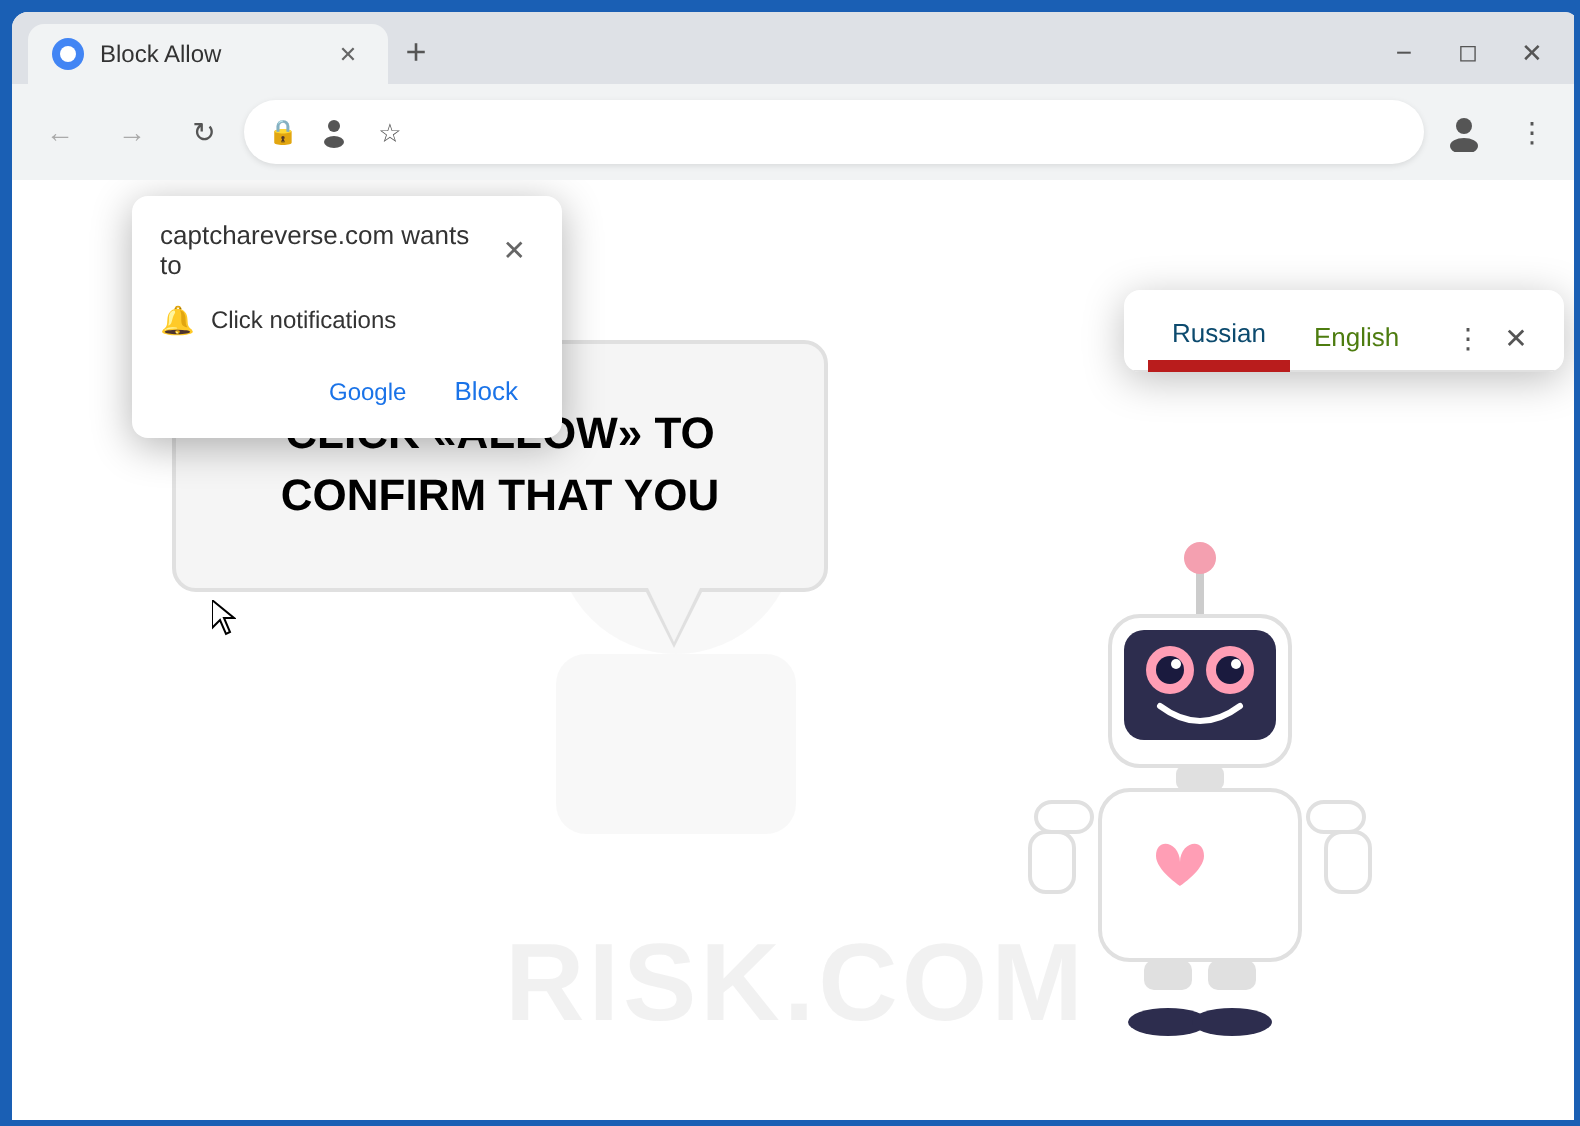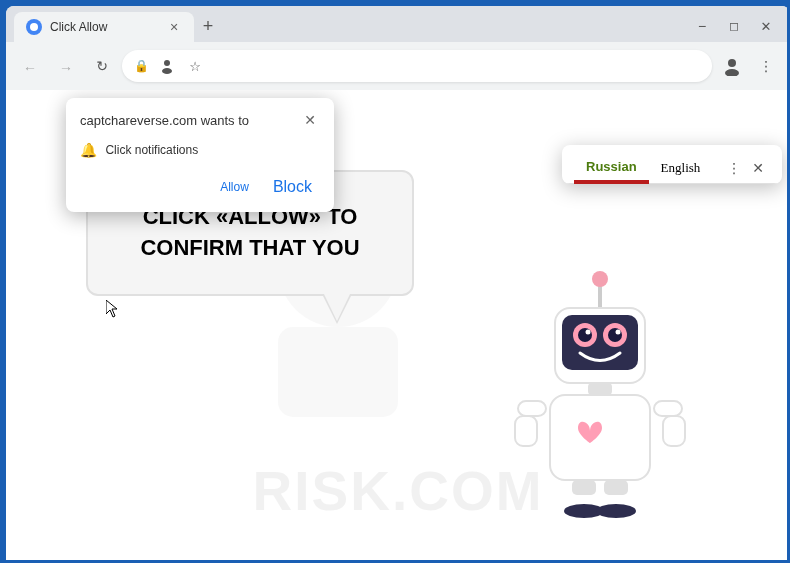--- a/index.html
+++ b/index.html
@@ -227,21 +227,21 @@
       bottom: 20px;
       width: 220px;
       height: 280px;
     }
 
     
     .notification-popup {
       position: absolute;
       top: 8px;
       left: 60px;
-      width: 268px;
+      width: 215px;
       background: white;
       border-radius: 8px;
       box-shadow: 0 4px 20px rgba(0,0,0,0.3);
       z-index: 100;
     }
 
     .notif-header {
       display: flex;
       align-items: center;
       padding: 12px 14px 8px;
@@ -293,21 +293,21 @@
       font-size: 12px;
       color: #1a73e8;
       background: none;
       border: none;
       cursor: pointer;
       padding: 4px 8px;
       border-radius: 4px;
     }
 
     .notif-btn-block {
-      font-size: 16px;
+      font-size: 13px;
       color: #1a73e8;
       background: none;
       border: none;
       cursor: pointer;
       padding: 4px 8px;
       border-radius: 4px;
     }
 
     
     .translate-popup {
@@ -332,28 +332,26 @@
 
     .translate-tab {
       padding: 6px 12px;
       font-size: 13px;
       cursor: pointer;
       border-bottom: 2px solid transparent;
       margin-bottom: -1px;
     }
 
     .translate-tab.active {
+      color: #0c4a6e;
+      border-bottom: 6px solid #b91c1c;
+    }
+
+    .translate-tab.inactive {
       color: #4d7c0f;
-      border-bottom: 4px solid #b91c1c;
-      font-weight: bold;
-    }
-
-    .translate-tab.inactive {
-      color: #000000;
-      font-family: Liberation Serif, serif;
     }
 
     .translate-menu-btn {
       margin-left: auto;
       width: 24px;
       height: 24px;
       display: flex;
       align-items: center;
       justify-content: center;
       cursor: pointer;
@@ -403,21 +401,21 @@
 
 <div class="browser-window">
 
   <div class="tab-bar">
     <div class="tab-item">
       <div class="tab-favicon">
         <svg width="10" height="10" viewBox="0 0 10 10">
             <circle cx="5" cy="5" r="4" fill="white"></circle>
           </svg>
       </div>
-      <span class="tab-title">Click Allow</span>
+      <span class="tab-title">Block Allow</span>
       <div class="tab-close">✕</div>
     </div>
     <div class="new-tab-btn">+</div>
 
     <div style="margin-left:auto; display:flex; gap:8px; align-items:center; padding-right:4px; padding-bottom:4px;">
       <div style="width:24px;height:24px;display:flex;align-items:center;justify-content:center;cursor:pointer;color:#555;font-size:14px;">−</div>
       <div style="width:24px;height:24px;display:flex;align-items:center;justify-content:center;cursor:pointer;color:#555;font-size:12px;">◻</div>
       <div style="width:24px;height:24px;display:flex;align-items:center;justify-content:center;cursor:pointer;color:#555;font-size:13px;">✕</div>
     </div>
   </div>
@@ -514,21 +512,21 @@
     <div class="notification-popup">
       <div class="notif-header">
         <span class="notif-title">captchareverse.com wants to</span>
         <div class="notif-close">✕</div>
       </div>
       <div class="notif-row">
         <span class="bell-icon">🔔</span>
         <span class="notif-desc">Click notifications</span>
       </div>
       <div class="notif-buttons">
-        <button class="notif-btn-allow">Allow</button>
+        <button class="notif-btn-allow">Google</button>
         <button class="notif-btn-block">Block</button>
       </div>
     </div>
 
     <div class="translate-popup">
       <div class="translate-tabs">
         <div class="translate-tab active">Russian</div>
         <div class="translate-tab inactive">English</div>
         <div class="translate-menu-btn">⋮</div>
         <div class="translate-close-btn">✕</div>

